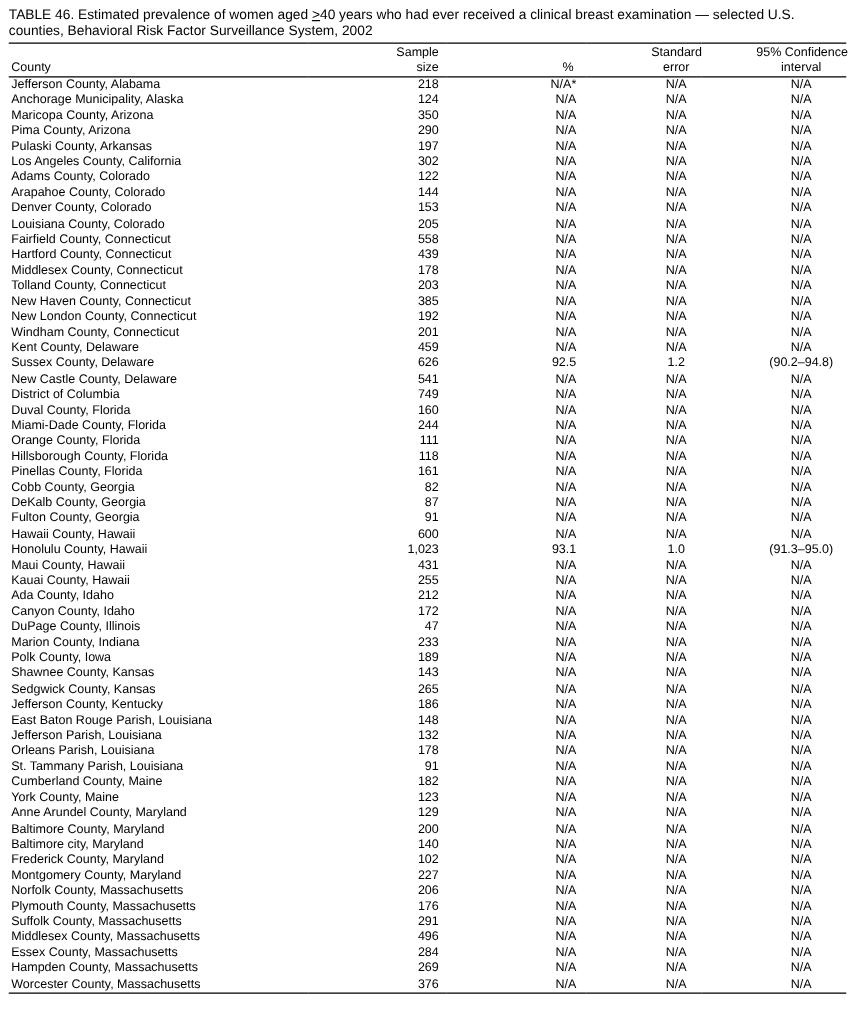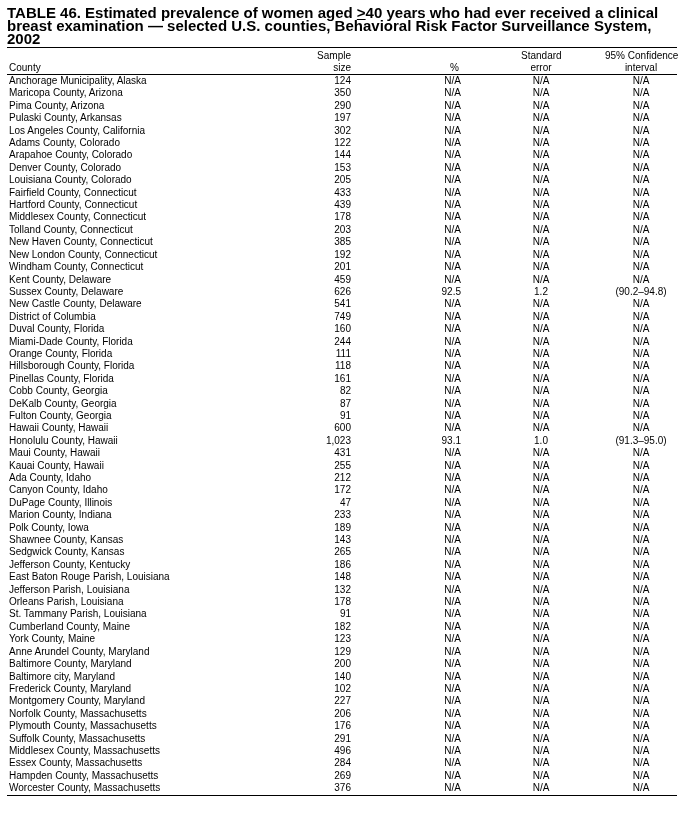--- a/index.html
+++ b/index.html
@@ -11,22 +11,22 @@
   }
   .page {
     width: 684px;
     height: 818px;
     box-sizing: border-box;
     padding: 6px 7px 0 7px;
     background: #ffffff;
     overflow: hidden;
   }
   .title {
-    font-size: 15px;
-    font-weight: bold;
+    font-size: 11px;
+    font-weight: normal;
     line-height: 13px;
     letter-spacing: 0;
   }
   .gte {
     text-decoration: underline;
   }
   table.data-table {
     border-collapse: collapse;
     table-layout: fixed;
     width: 670px;
@@ -99,20 +99,27 @@
           <div>error</div>
         </th>
         <th class="h-ci">
           <div>95% Confidence</div>
           <div>interval</div>
         </th>
       </tr>
     </thead>
     <tbody>
         <tr>
+          <td class="c0">Jefferson County, Alabama</td>
+          <td class="c1">218</td>
+          <td class="c2">N/A*</td>
+          <td class="c3">N/A</td>
+          <td class="c4">N/A</td>
+        </tr>
+        <tr>
           <td class="c0">Anchorage Municipality, Alaska</td>
           <td class="c1">124</td>
           <td class="c2">N/A</td>
           <td class="c3">N/A</td>
           <td class="c4">N/A</td>
         </tr>
         <tr>
           <td class="c0">Maricopa County, Arizona</td>
           <td class="c1">350</td>
           <td class="c2">N/A</td>
@@ -163,21 +170,21 @@
         </tr>
         <tr>
           <td class="c0">Louisiana County, Colorado</td>
           <td class="c1">205</td>
           <td class="c2">N/A</td>
           <td class="c3">N/A</td>
           <td class="c4">N/A</td>
         </tr>
         <tr>
           <td class="c0">Fairfield County, Connecticut</td>
-          <td class="c1">433</td>
+          <td class="c1">558</td>
           <td class="c2">N/A</td>
           <td class="c3">N/A</td>
           <td class="c4">N/A</td>
         </tr>
         <tr>
           <td class="c0">Hartford County, Connecticut</td>
           <td class="c1">439</td>
           <td class="c2">N/A</td>
           <td class="c3">N/A</td>
           <td class="c4">N/A</td>

